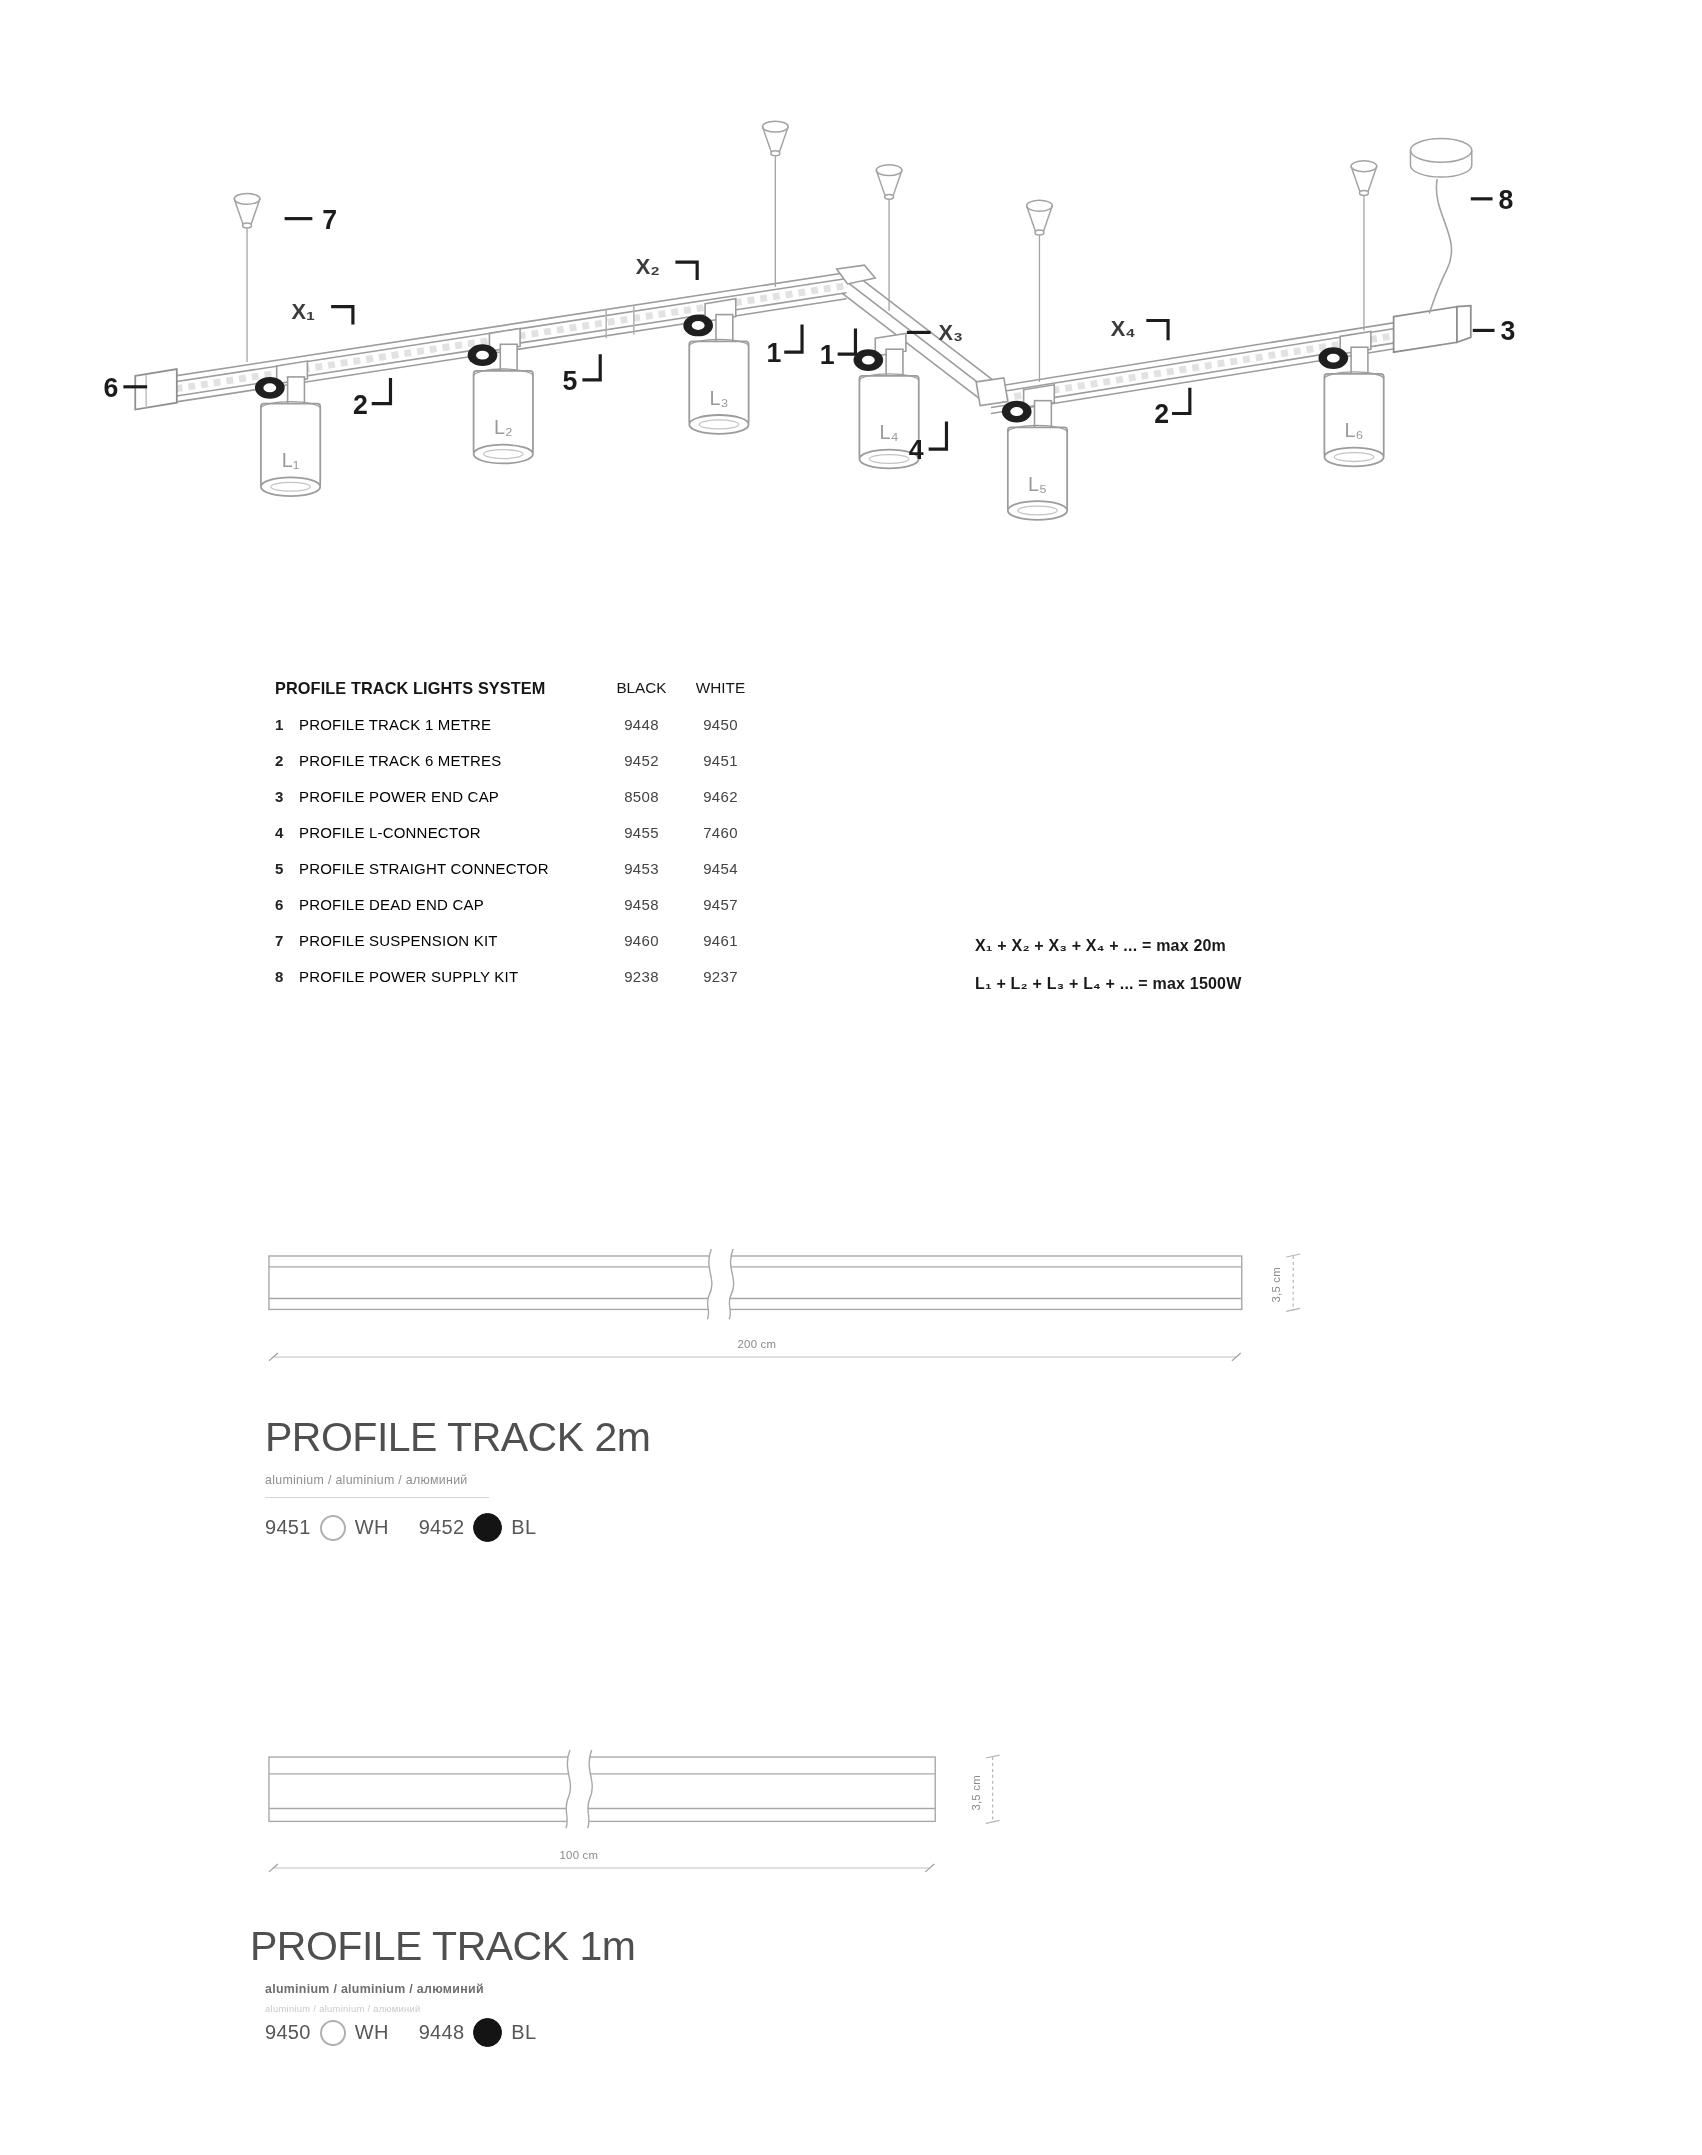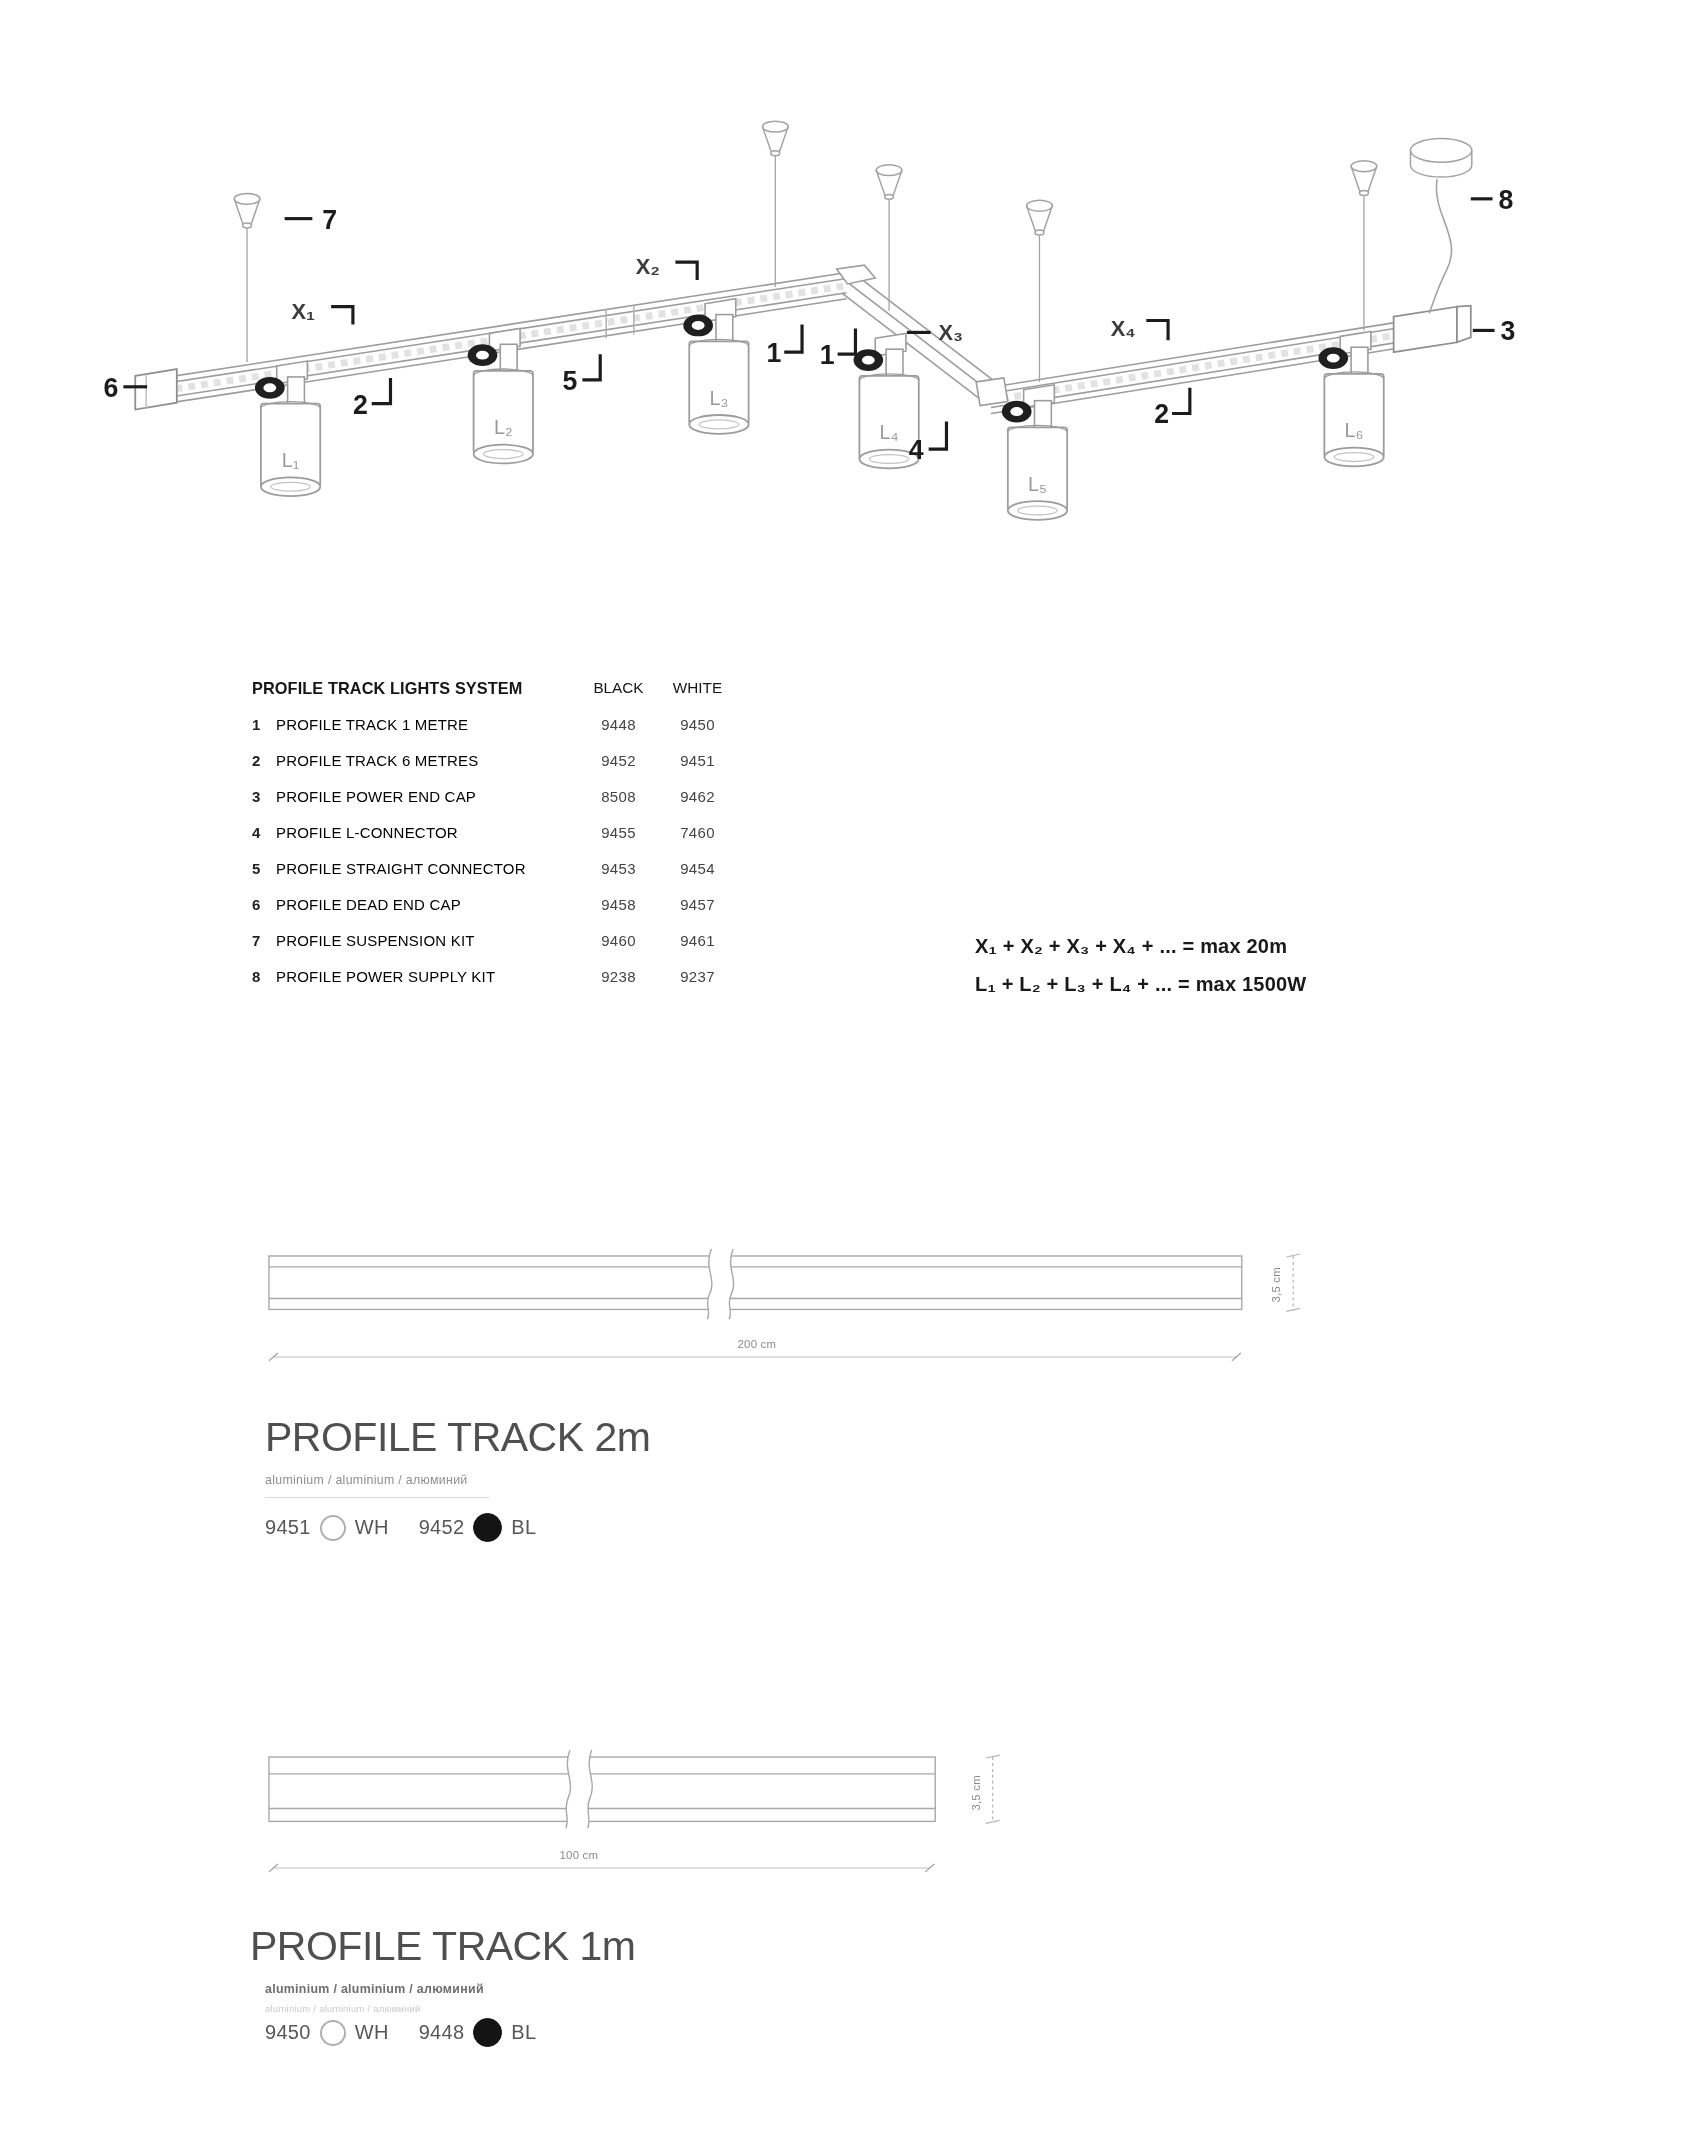--- a/index.html
+++ b/index.html
@@ -2,30 +2,30 @@
 <html><head>
 <meta charset="utf-8">
 <style>
   html,body{margin:0;padding:0;background:#ffffff;}
   body{font-family:"Liberation Sans","DejaVu Sans",sans-serif;color:#1c1c1c;}
   .page{position:relative;width:1703px;height:2155px;background:#ffffff;overflow:hidden;}
   svg{position:absolute;font-family:"Liberation Sans","DejaVu Sans",sans-serif;}
   .diagram{left:0;top:0;}
 
   
-  .parts-table{position:absolute;left:252px;top:670px;display:grid;
+  .parts-table{position:absolute;left:275px;top:670px;display:grid;
     grid-template-columns:24px 303px 79px 79px;grid-auto-rows:36px;align-items:center;}
   .t-title{grid-column:1 / span 2;font-weight:bold;font-size:16.3px;letter-spacing:0.1px;color:#161616;}
   .t-colhead{font-weight:normal;font-size:15.3px;text-align:center;color:#161616;}
   .t-num{font-weight:bold;font-size:15px;color:#222;}
   .t-name{font-size:15px;color:#000000;letter-spacing:0.2px;}
   .t-code{font-size:15px;color:#444;text-align:center;letter-spacing:0.3px;}
 
   
-  .formulas{position:absolute;left:975px;top:927px;font-weight:bold;font-size:20px;
+  .formulas{position:absolute;left:975px;top:927px;font-weight:bold;font-size:16px;
     line-height:38px;color:#1a1a1a;letter-spacing:0.2px;}
 
   
   .sec-title{position:absolute;font-size:41px;letter-spacing:-0.5px;color:#4f4f4f;}
   .sec-sub{position:absolute;font-size:12.4px;color:#8f8f8f;letter-spacing:0.3px;}
   .sec-sub.bold{color:#6e6e6e;font-weight:bold;}
   .sec-sub.faint{color:#c9c9c9;font-size:9.4px;filter:blur(0.3px);}
   .sec-rule{position:absolute;height:1px;background:#d6d6d6;}
   .codes-row{position:absolute;display:flex;align-items:center;gap:30px;
     font-size:20px;color:#575757;letter-spacing:0.3px;}

